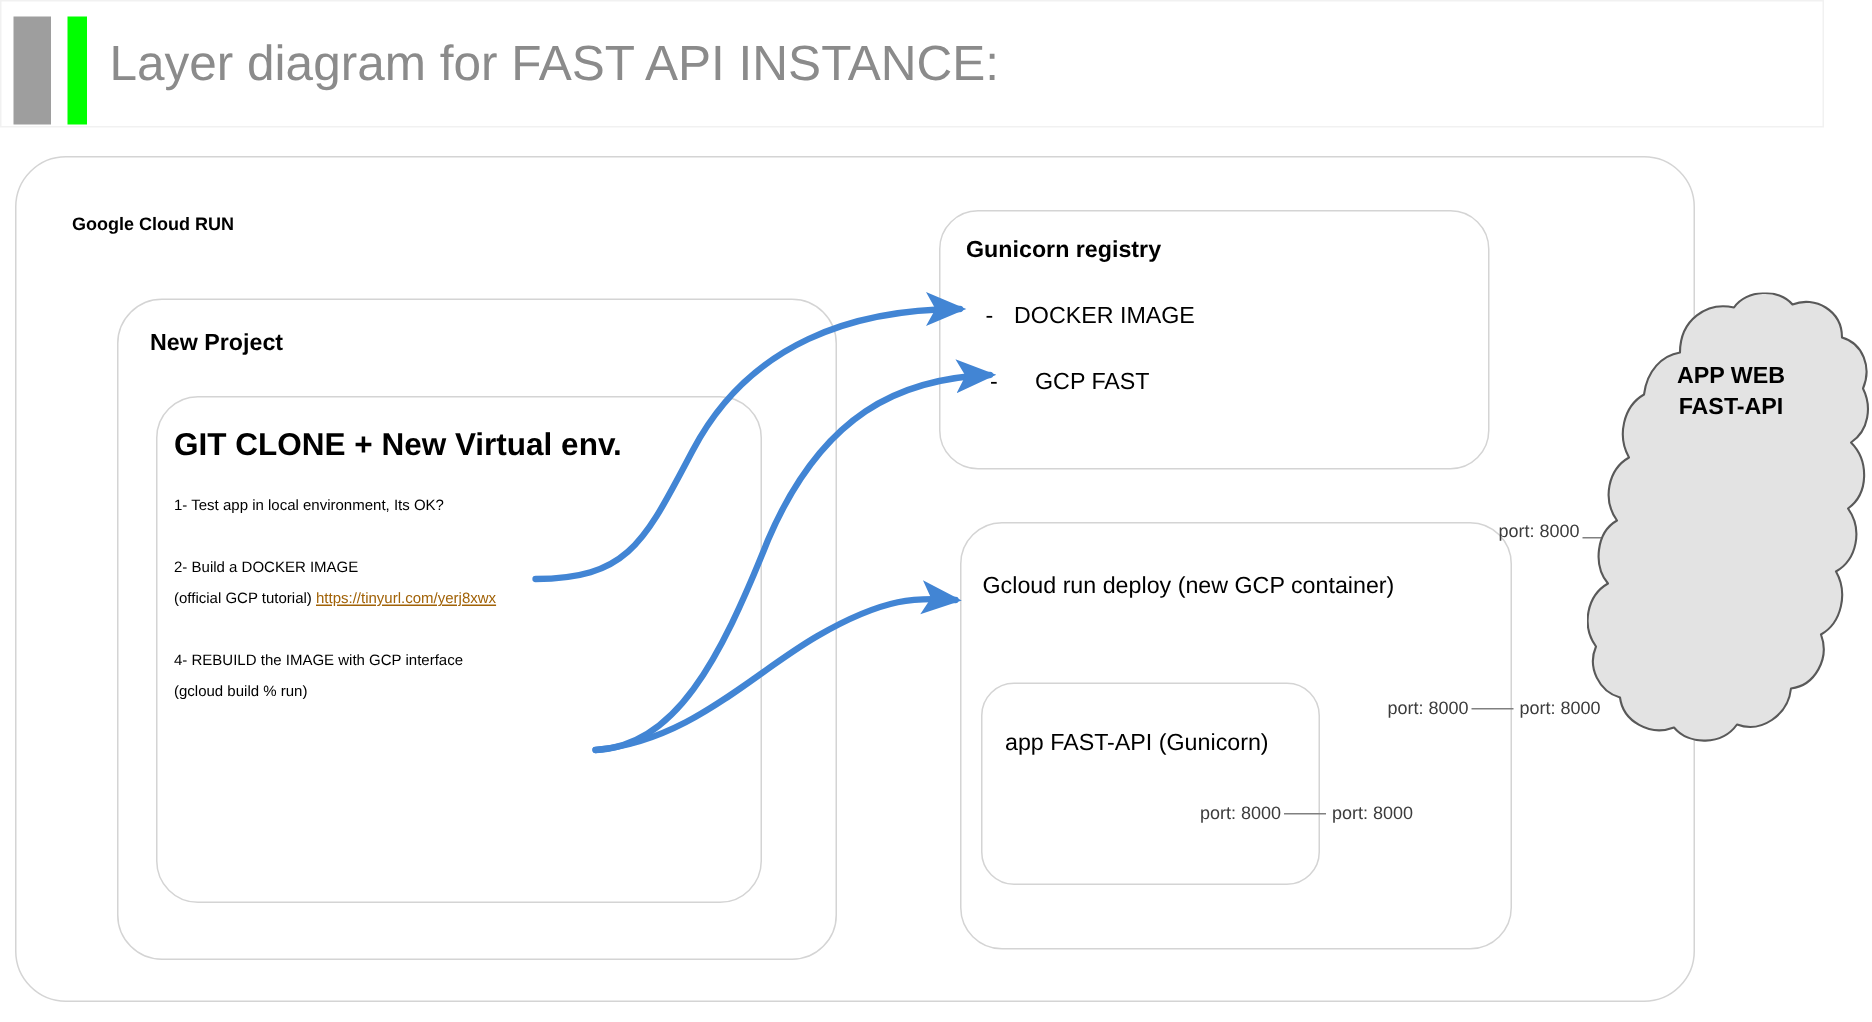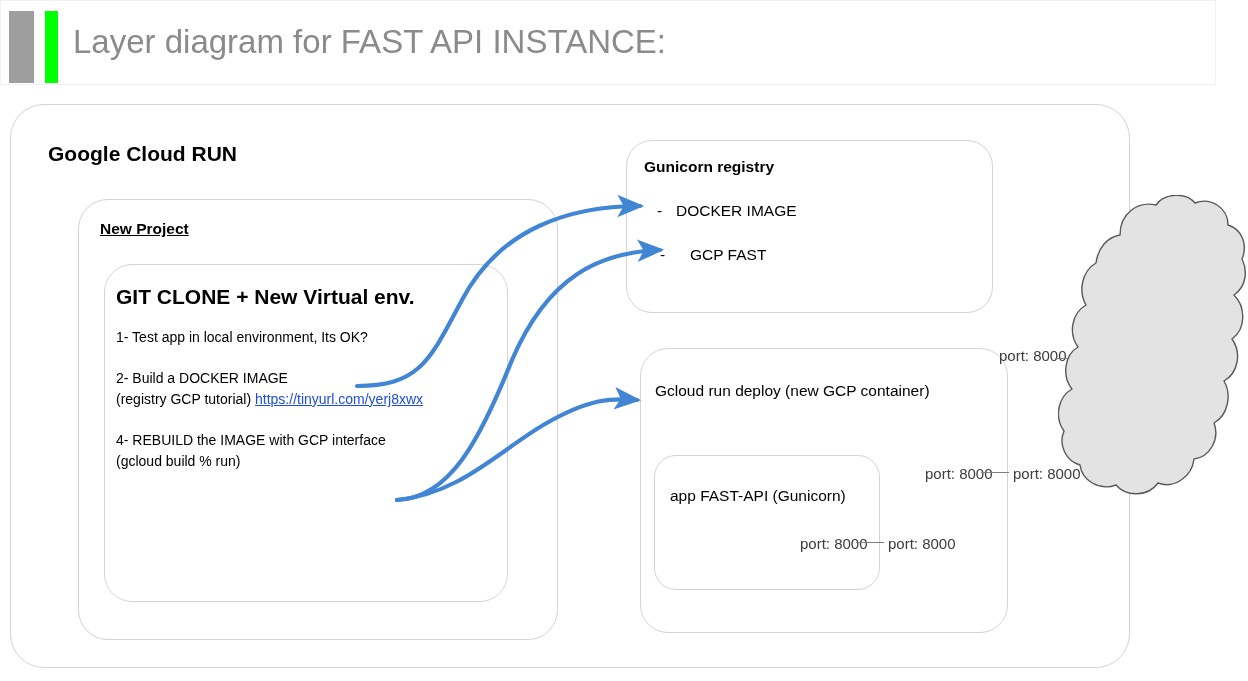--- a/index.html
+++ b/index.html
@@ -26,49 +26,49 @@
   
   .box{
     position:absolute;box-sizing:border-box;
     border:1px solid #d4d4d4;border-radius:28px;background:transparent;
   }
   .box-label{
     position:absolute;font-weight:bold;color:#000;white-space:nowrap;
   }
 
   #box-cloudrun{left:10px;top:104px;width:1120px;height:564px;border-radius:34px;}
-  #lbl-cloudrun{left:48px;top:142px;font-size:21px;}
+  #lbl-cloudrun{left:48px;top:142px;font-size:12px;}
 
   #box-newproject{left:78px;top:199px;width:480px;height:441px;border-radius:30px;}
-  #lbl-newproject{left:100px;top:220px;font-size:15.5px;text-decoration:underline;}
+  #lbl-newproject{left:100px;top:220px;font-size:15.5px;}
 
   #box-gitclone{left:104px;top:264px;width:404px;height:338px;border-radius:28px;}
   #lbl-gitclone{left:116px;top:285px;font-size:21px;}
 
-  .steps{position:absolute;left:116px;top:327px;width:380px;color:#000;font-size:14px;line-height:21px;}
+  .steps{position:absolute;left:116px;top:327px;width:380px;color:#000;font-size:10px;line-height:21px;}
   .step{margin-bottom:20px;}
   .step:last-child{margin-bottom:0;}
-  .link{color:#1d4ed8;text-decoration:underline;}
+  .link{color:#a16207;text-decoration:underline;}
 
   #box-registry{left:626px;top:140px;width:367px;height:173px;border-radius:26px;}
   #lbl-registry{left:644px;top:158px;font-size:15.5px;}
   .reg-item{position:absolute;color:#000;font-size:15.5px;white-space:nowrap;}
   #reg-dash-1{left:657px;top:202px;}
   #reg-item-1{left:676px;top:202px;}
   #reg-dash-2{left:660px;top:246px;}
   #reg-item-2{left:690px;top:246px;}
 
   #box-gcloud{left:640px;top:348px;width:368px;height:285px;border-radius:28px;}
   #lbl-gcloud{left:655px;top:379px;font-size:15.5px;line-height:23px;width:260px;font-weight:normal;}
 
   #box-fastapi{left:654px;top:455px;width:226px;height:135px;border-radius:22px;}
   #lbl-fastapi{left:670px;top:484px;font-size:15.5px;line-height:23px;font-weight:normal;}
 
   
-  .port{position:absolute;font-size:15px;color:#3c3c3c;white-space:nowrap;}
+  .port{position:absolute;font-size:12px;color:#3c3c3c;white-space:nowrap;}
   .portline{position:absolute;height:1px;background:#808080;}
 
   #port-a1{left:999px;top:347px;}    
   #port-a2{left:1089px;top:351px;}   
   #portline-a{left:1055px;top:358px;width:30px;}
 
   #port-b1{left:925px;top:465px;}
   #port-b2{left:1013px;top:465px;}
   #portline-b{left:981px;top:472px;width:28px;}
 
@@ -107,21 +107,21 @@
   <div class="box-label" id="lbl-gitclone">GIT CLONE + New Virtual env.</div>
 
   <div class="steps">
     <div class="step">
       <span>1-</span>
       <span>Test app in local environment, Its OK?</span>
     </div>
     <div class="step">
       <span>2-</span>
       <span>Build a DOCKER IMAGE</span><br>
-      <span>(registry GCP tutorial)</span>
+      <span>(official GCP tutorial)</span>
       <span class="link">https://tinyurl.com/yerj8xwx</span>
     </div>
     <div class="step">
       <span>4-</span>
       <span>REBUILD the IMAGE with GCP interface</span><br>
       <span>(gcloud build % run)</span>
     </div>
   </div>
 
   <div class="box" id="box-registry"></div>
@@ -155,20 +155,24 @@
            C152,2 170,12 170,30 C184,34 190,50 184,64
            C190,76 188,92 176,100 C188,112 188,134 174,144
            C184,158 180,178 166,186 C174,200 170,220 156,228
            C162,244 152,262 136,264 C134,282 116,294 100,288
            C90,302 68,302 58,290 C42,296 24,286 22,270
            C8,266 0,250 6,236 C-4,222 0,202 14,194
            C4,182 6,160 20,152 C10,138 14,118 28,110
            C20,96 24,76 38,68 C40,52 50,42 62,40 Z" fill="#e3e3e3" stroke="#595959" stroke-width="1.4" stroke-linejoin="round"></path>
     </svg>
   </div>
+  <div id="cloud-text">
+    <span>APP WEB</span><br>
+    <span>FAST-API</span>
+  </div>
 
   <svg id="arrows" viewBox="0 0 1248 681">
     <defs>
       <marker id="ah" markerWidth="7" markerHeight="7" refX="5.4" refY="3.1" orient="auto" markerUnits="strokeWidth">
         <path d="M0,0.4 L6.4,3.1 L0,5.8 L1.5,3.1 Z" fill="#4285d4"></path>
       </marker>
     </defs>
 
     <path d="M357,386 C420,386 430,360 462,300 C500,228 570,206 640,206" fill="none" stroke="#4285d4" stroke-width="4.2" stroke-linecap="round" marker-end="url(#ah)"></path>
 

